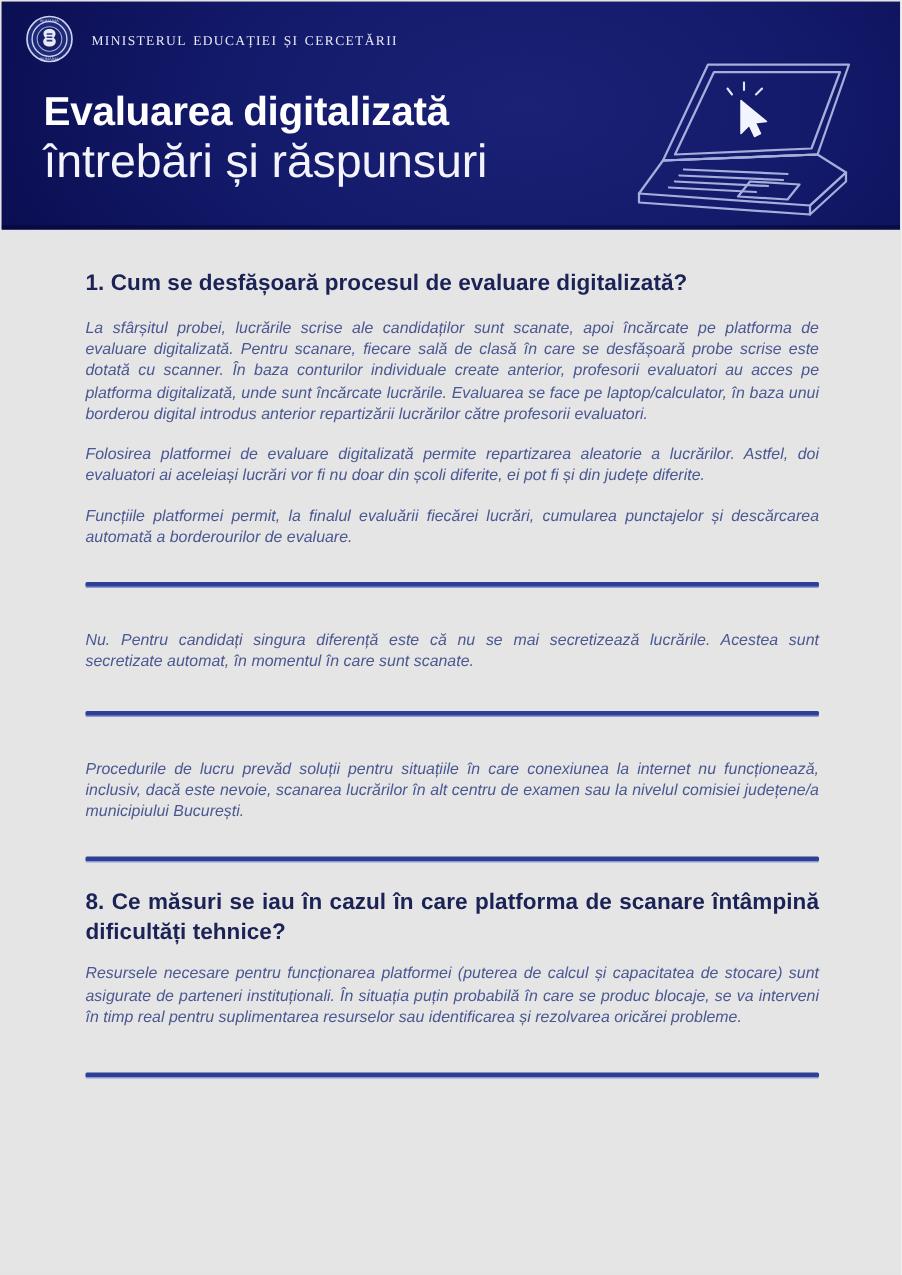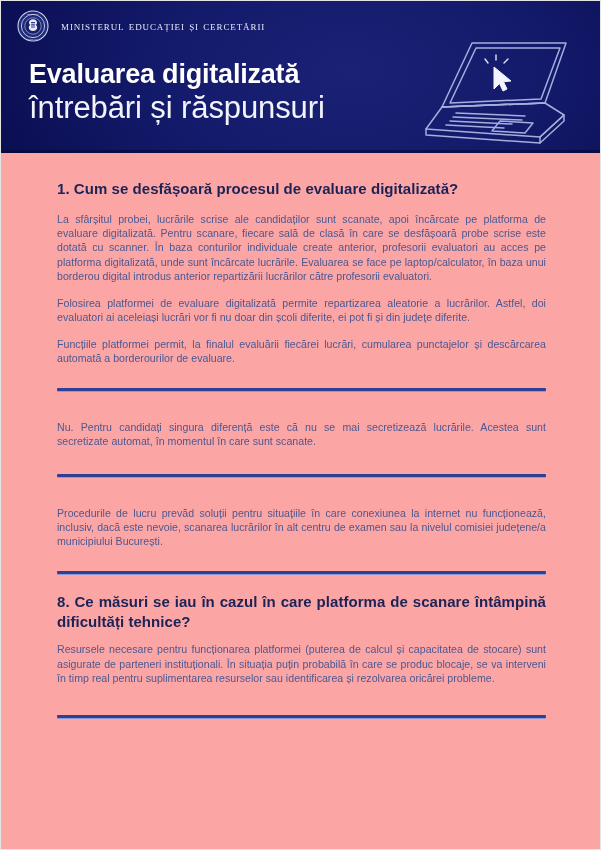--- a/index.html
+++ b/index.html
@@ -14,21 +14,21 @@
     font-family: "Liberation Sans", "DejaVu Sans", sans-serif;
     overflow: hidden;
     position: relative;
   }
 
   
   .page {
     width: 601px;
     height: 850px;
     position: relative;
-    background: #fca5a5;
+    background: #e5e5e5;
     box-sizing: border-box;
     border: 1px solid #e4e4e4;
     overflow: hidden;
   }
 
   
   .banner {
     position: relative;
     width: 601px;
     height: 152px;
@@ -132,20 +132,21 @@
   }
   p.a {
     color: #4b5891;
     font-size: 10.6px;
     font-weight: 400;
     line-height: 1.34;
     margin: 0;
     text-align: justify;
     text-justify: inter-word;
     letter-spacing: 0.02px;
+    font-style: italic;
   }
   p.a.last-line-left { text-align-last: left; }
   h2.q.last-line-left { text-align-last: left; }
 
   .sp-18 { height: 18px; }
   .sp-13 { height: 13px; }
   .sp-11 { height: 11px; }
   .sp-26 { height: 26px; }
   .sp-22 { height: 22px; }
   .sp-30 { height: 30px; }

